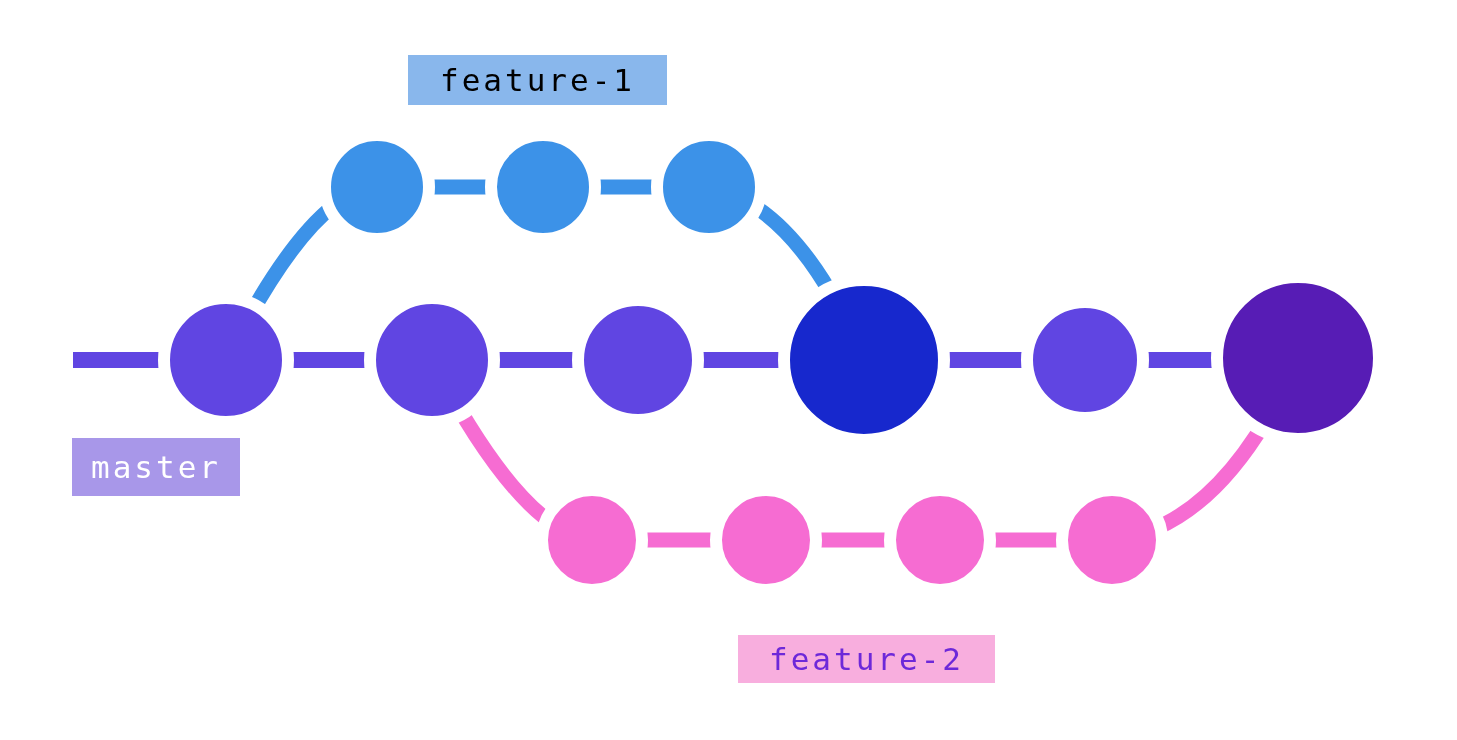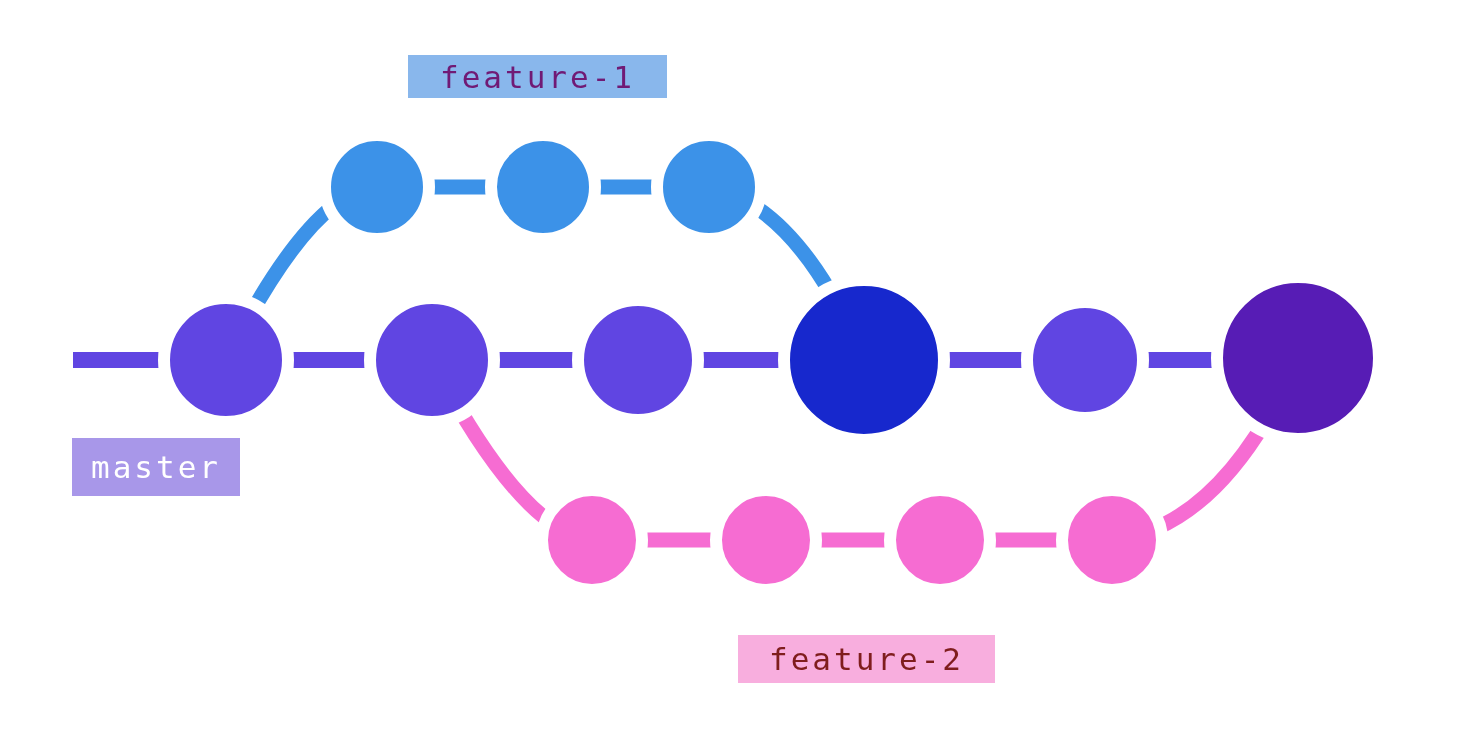--- a/index.html
+++ b/index.html
@@ -48,24 +48,24 @@
       <circle cx="1298" cy="358" r="81" fill="#571cb5" stroke="#ffffff" stroke-width="12"></circle>
       <circle cx="377" cy="187" r="52" fill="#3c92e8" stroke="#ffffff" stroke-width="12"></circle>
       <circle cx="543" cy="187" r="52" fill="#3c92e8" stroke="#ffffff" stroke-width="12"></circle>
       <circle cx="709" cy="187" r="52" fill="#3c92e8" stroke="#ffffff" stroke-width="12"></circle>
       <circle cx="592" cy="540" r="50" fill="#f66cd2" stroke="#ffffff" stroke-width="12"></circle>
       <circle cx="766" cy="540" r="50" fill="#f66cd2" stroke="#ffffff" stroke-width="12"></circle>
       <circle cx="940" cy="540" r="50" fill="#f66cd2" stroke="#ffffff" stroke-width="12"></circle>
       <circle cx="1112" cy="540" r="50" fill="#f66cd2" stroke="#ffffff" stroke-width="12"></circle>
     </svg>
 
-  <div class="branch-label" style="left: 408px; top: 55px; width: 259px; height: 43px; background: rgb(137, 183, 236); color: #701a75;">
+  <div class="branch-label" style="left: 408px; top: 55px; width: 259px; height: 50px; background: rgb(137, 183, 236); color: #000000;">
     <span>feature-1</span>
   </div>
 
   <div class="branch-label" style="left: 72px; top: 438px; width: 168px; height: 58px; background: rgb(168, 151, 233); color: rgb(255, 255, 255);">
     <span>master</span>
   </div>
 
-  <div class="branch-label" style="left: 738px; top: 635px; width: 257px; height: 48px; background: rgb(248, 174, 222); color: #7f1d1d;">
+  <div class="branch-label" style="left: 738px; top: 635px; width: 257px; height: 48px; background: rgb(248, 174, 222); color: #6d28d9;">
     <span>feature-2</span>
   </div>
 </div>
 
 </body></html>

